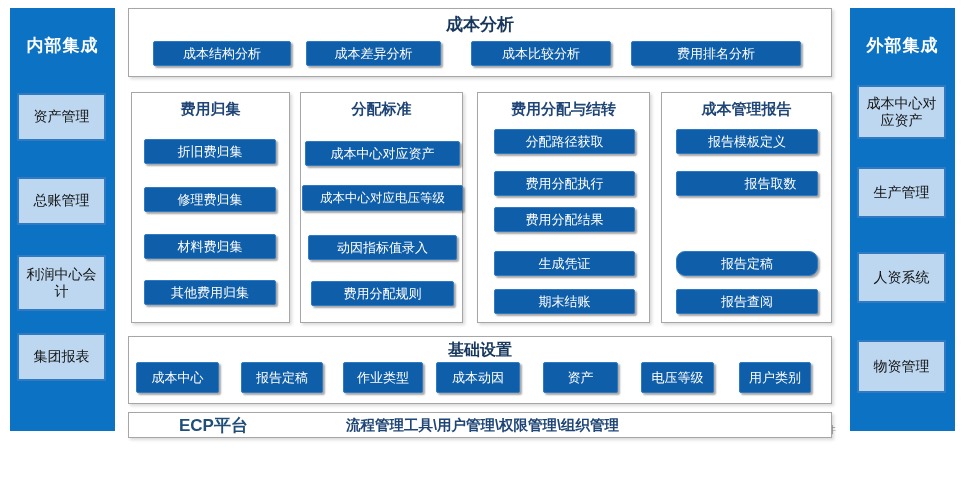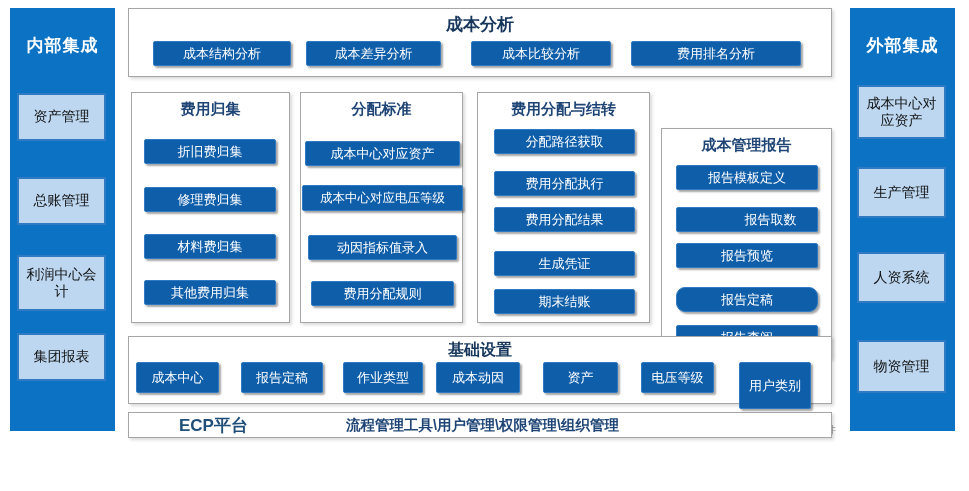--- a/index.html
+++ b/index.html
@@ -83,38 +83,37 @@
 
   <div class="panel" style="left:477px;top:92px;width:173px;height:231px;">
     <div class="col-title">费用分配与结转</div>
     <div class="btn" style="left:16px;top:36px;width:141px;height:25px;">分配路径获取</div>
     <div class="btn" style="left:16px;top:78px;width:141px;height:25px;">费用分配执行</div>
     <div class="btn" style="left:16px;top:114px;width:141px;height:25px;">费用分配结果</div>
     <div class="btn" style="left:16px;top:158px;width:141px;height:25px;">生成凭证</div>
     <div class="btn" style="left:16px;top:196px;width:141px;height:25px;">期末结账</div>
   </div>
 
-  <div class="panel" style="left:661px;top:92px;width:171px;height:231px;margin-top:36px;">
+  <div class="panel" style="left:661px;top:92px;width:171px;height:231px;">
     <div class="col-title">成本管理报告</div>
     <div class="btn" style="left:14px;top:36px;width:142px;height:25px;">报告模板定义</div>
     <div class="btn" style="left:14px;top:78px;width:142px;height:25px;padding-left:47px;">报告取数</div>
-    <div class="btn" style="left:14px;top:114px;width:142px;height:25px;">报告预览</div>
     <div class="btn" style="left:14px;top:158px;width:142px;height:25px;border-radius:9px;">报告定稿</div>
     <div class="btn" style="left:14px;top:196px;width:142px;height:25px;">报告查阅</div>
   </div>
 
   <div class="panel" style="left:128px;top:336px;width:704px;height:68px;">
     <div class="panel-title" style="font-size:16px;margin-top:3px;">基础设置</div>
     <div class="btn" style="left:7px;top:25px;width:83px;height:31px;">成本中心</div>
     <div class="btn" style="left:112px;top:25px;width:82px;height:31px;">报告定稿</div>
     <div class="btn" style="left:214px;top:25px;width:80px;height:31px;">作业类型</div>
     <div class="btn" style="left:307px;top:25px;width:84px;height:31px;">成本动因</div>
     <div class="btn" style="left:414px;top:25px;width:75px;height:31px;">资产</div>
     <div class="btn" style="left:512px;top:25px;width:73px;height:31px;">电压等级</div>
-    <div class="btn" style="left:610px;top:25px;width:72px;height:47px;">用户类别</div>
+    <div class="btn" style="left:610px;top:25px;width:72px;height:31px;">用户类别</div>
   </div>
 
   <div class="panel" style="left:128px;top:412px;width:704px;height:26px;">
     <div class="ecp-name">ECP平台</div>
     <div class="ecp-tools">流程管理工具\用户管理\权限管理\组织管理</div>
   </div>
 
 </div>
 
 </body></html>

